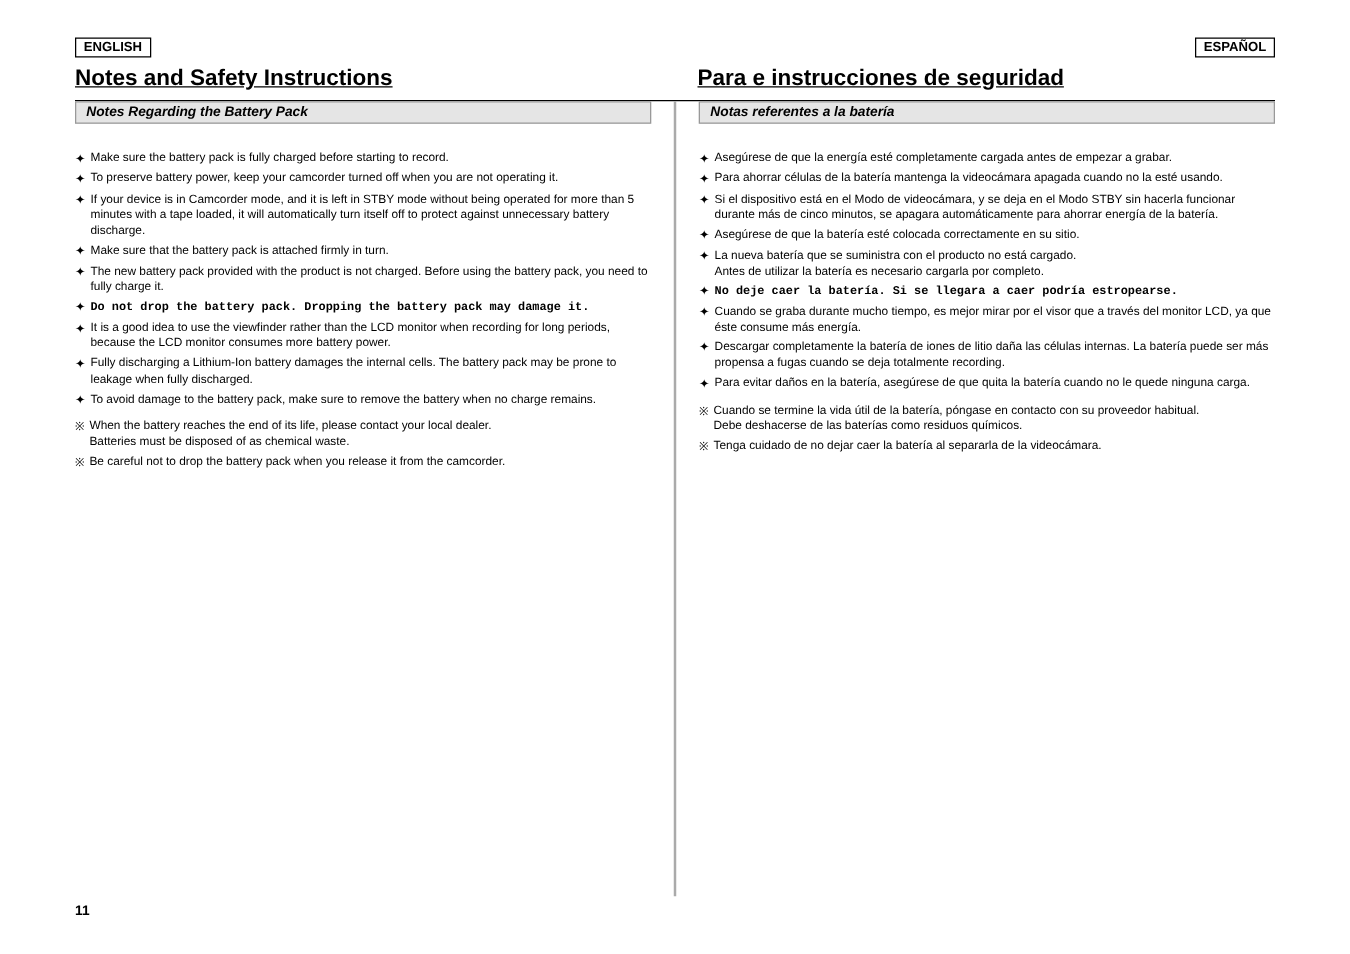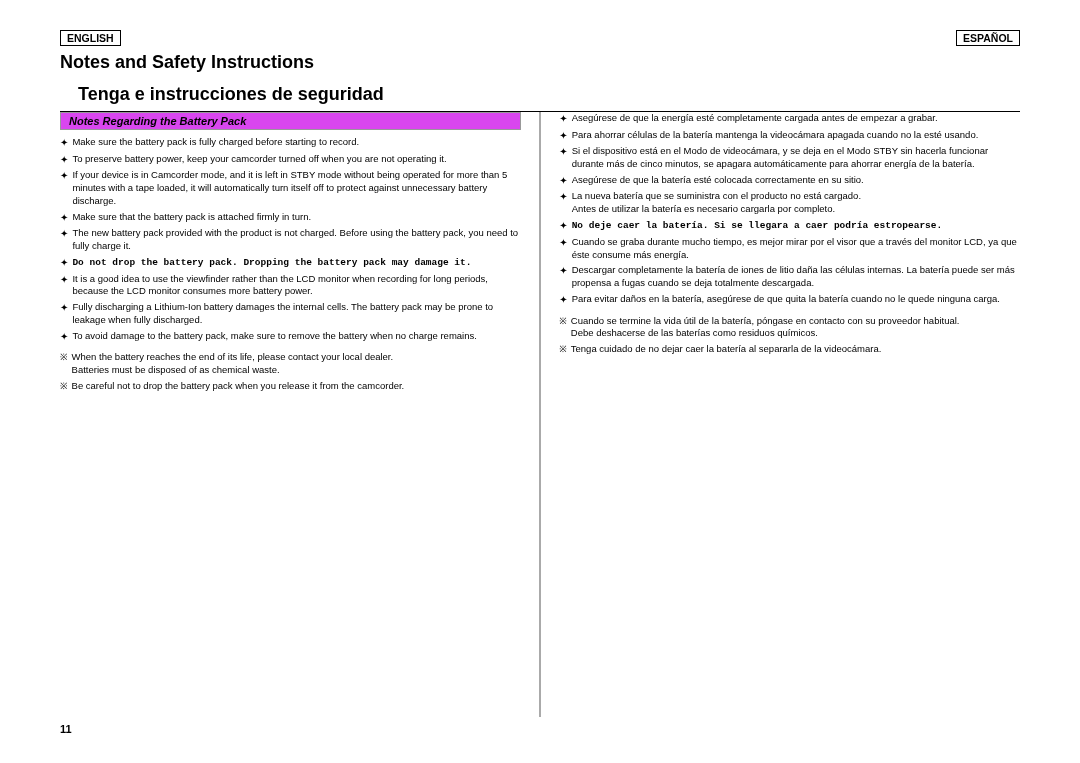--- a/index.html
+++ b/index.html
@@ -57,26 +57,26 @@
       padding-top: 0;
     }
     .main-title {
       font-size: 18px;
       font-weight: bold;
       margin-bottom: 6px;
       margin-top: 4px;
       line-height: 1.2;
     }
     .section-header {
-      background: #d946ef;
+      background: #e5e5e5;
       font-style: italic;
       font-weight: bold;
       font-size: 11px;
       padding: 2px 8px;
-      margin-bottom: 6px;
+      margin-bottom: 22px;
       border: 1px solid #999;
     }
     .bullet-list {
       list-style: none;
       padding: 0;
       margin: 0 0 8px 0;
     }
     .bullet-list li {
       display: flex;
       align-items: flex-start;
@@ -116,22 +116,22 @@
     }
     .page-number {
       font-size: 11px;
       font-weight: bold;
       position: absolute;
       bottom: 28px;
       left: 60px;
     }
     .titles-row {
       display: flex;
-      flex-direction: column;
       width: 100%;
+      text-decoration: underline;
     }
     .title-left {
       flex: 1;
       padding-right: 18px;
     }
     .title-right {
       flex: 1;
       padding-left: 18px;
     }
     .content-row {
@@ -158,21 +158,21 @@
     <div class="lang-header-right">
       <span class="lang-label">ESPAÑOL</span>
     </div>
   </div>
 
   <div class="titles-row">
     <div class="title-left">
       <div class="main-title">Notes and Safety Instructions</div>
     </div>
     <div class="title-right">
-      <div class="main-title">Tenga e instrucciones de seguridad</div>
+      <div class="main-title">Para e instrucciones de seguridad</div>
     </div>
   </div>
 
   <div class="content-row">
 
     <div class="left-col">
       <div class="section-header">Notes Regarding the Battery Pack</div>
       <ul class="bullet-list">
         <li>
           <span class="bullet">✦</span>
@@ -219,20 +219,21 @@
         <li>
           <span class="note-sym">※</span>
           <span class="text">Be careful not to drop the battery pack when you release it from the camcorder.</span>
         </li>
       </ul>
     </div>
 
     <div class="divider-v"></div>
 
     <div class="right-col">
+      <div class="section-header">Notas referentes a la batería</div>
       <ul class="bullet-list">
         <li>
           <span class="bullet">✦</span>
           <span class="text">Asegúrese de que la energía esté completamente cargada antes de empezar a grabar.</span>
         </li>
         <li>
           <span class="bullet">✦</span>
           <span class="text">Para ahorrar células de la batería mantenga la videocámara apagada cuando no la esté usando.</span>
         </li>
         <li>
@@ -250,21 +251,21 @@
         <li>
           <span class="bullet">✦</span>
           <span class="text"><b>No deje caer la batería. Si se llegara a caer podría estropearse.</b></span>
         </li>
         <li>
           <span class="bullet">✦</span>
           <span class="text">Cuando se graba durante mucho tiempo, es mejor mirar por el visor que a través del monitor LCD, ya que éste consume más energía.</span>
         </li>
         <li>
           <span class="bullet">✦</span>
-          <span class="text">Descargar completamente la batería de iones de litio daña las células internas. La batería puede ser más propensa a fugas cuando se deja totalmente descargada.</span>
+          <span class="text">Descargar completamente la batería de iones de litio daña las células internas. La batería puede ser más propensa a fugas cuando se deja totalmente recording.</span>
         </li>
         <li>
           <span class="bullet">✦</span>
           <span class="text">Para evitar daños en la batería, asegúrese de que quita la batería cuando no le quede ninguna carga.</span>
         </li>
       </ul>
       <ul class="note-list">
         <li>
           <span class="note-sym">※</span>
           <span class="text">Cuando se termine la vida útil de la batería, póngase en contacto con su proveedor habitual.<br>Debe deshacerse de las baterías como residuos químicos.</span>

